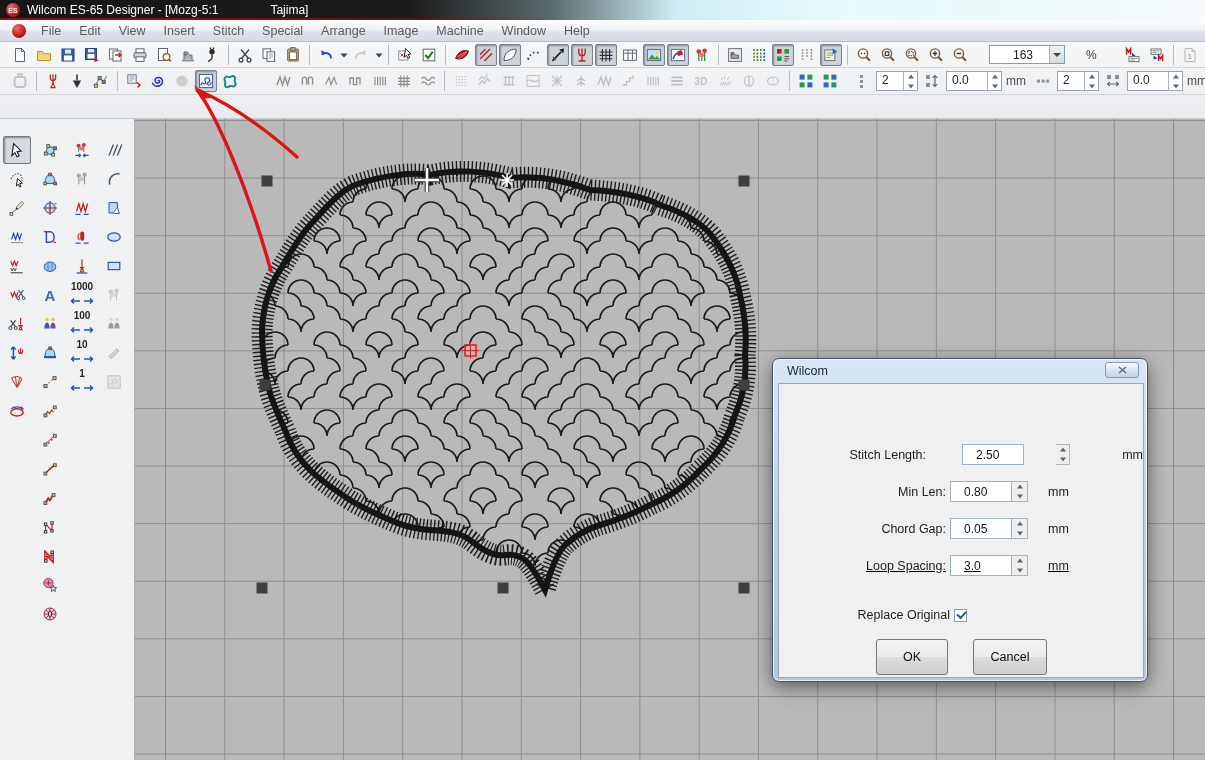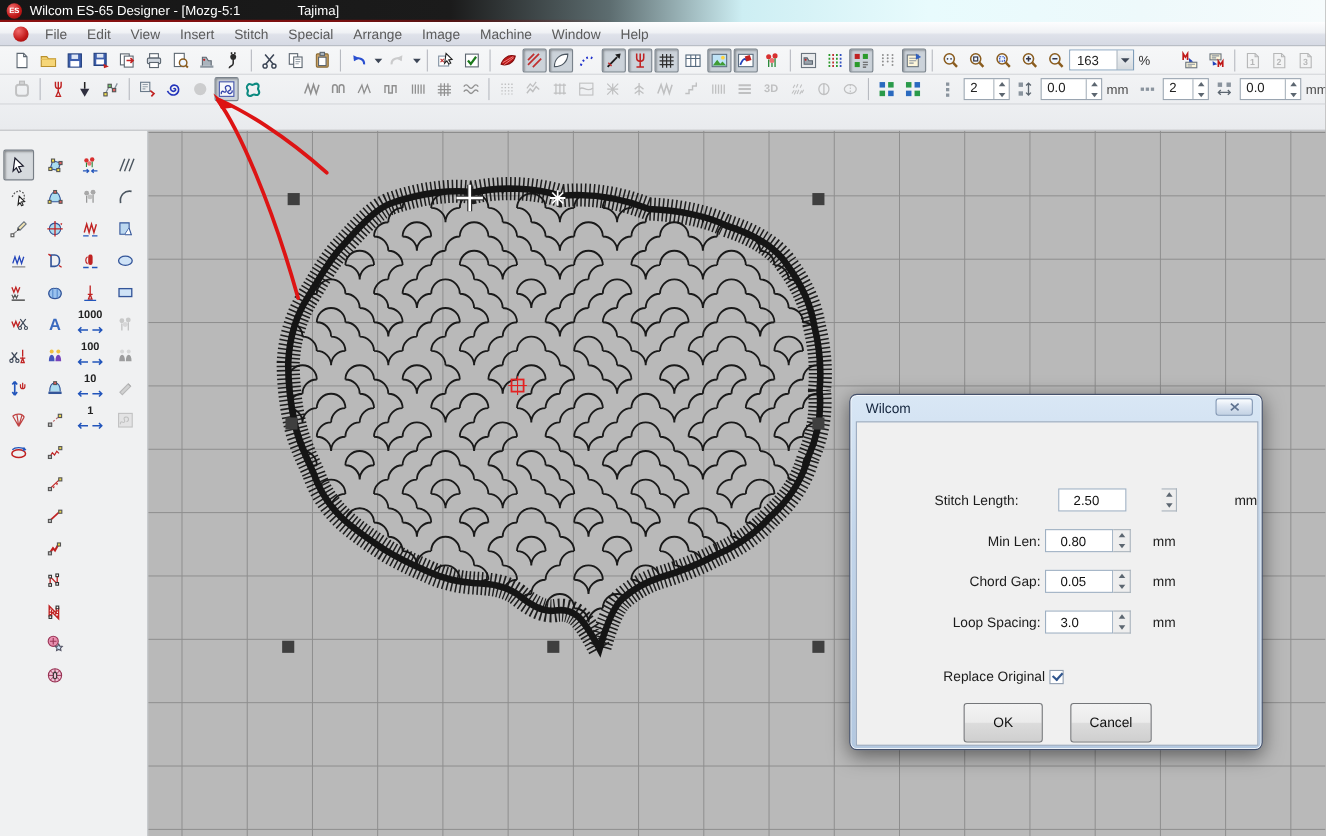--- a/index.html
+++ b/index.html
@@ -31,21 +31,21 @@
   .tb-row{display:flex;align-items:center;height:26px;padding-left:8px;white-space:nowrap;overflow:hidden;}
   #tb-row1{border-bottom:1px solid #d4d6da;height:26px;}
   #tb-row2{height:27px;border-bottom:1px solid #d4d6da;}
   .tb-btn{width:22px;height:22px;margin:0 1px;display:inline-flex;align-items:center;justify-content:center;
     border:1px solid transparent;border-radius:2px;flex:0 0 auto;}
   .tb-btn svg{display:block;}
   .tb-btn.pressed{background:#ccd3da;border-color:#7a838c;box-shadow:inset 1px 1px 2px rgba(0,0,0,.35);}
   .tb-btn.disabled{filter:grayscale(1) opacity(.5);}
   .tb-sep{width:1px;height:20px;background:#b7bac0;margin:0 4px;flex:0 0 auto;}
   .tb-dd{width:11px;height:22px;display:inline-flex;align-items:center;justify-content:center;flex:0 0 auto;}
-  .combo{display:inline-flex;align-items:center;height:19px;border:1px solid #7f9db9;background:#fff;margin:0 0;flex:0 0 auto;}
+  .combo{display:inline-flex;align-items:center;height:19px;border:1px solid #7f9db9;background:#fff;margin:0 17px;flex:0 0 auto;padding-left:17px;}
   .combo .val{width:42px;padding-left:6px;font-size:12px;color:#222;border:none;outline:none;height:17px;
     font-family:"Liberation Sans",sans-serif;}
   .combo .arrow{width:15px;height:17px;background:linear-gradient(180deg,#f2f4f6,#d5dade);
     border-left:1px solid #aab4bd;display:flex;align-items:center;justify-content:center;}
   .pct{font-size:12px;color:#333;margin:0 4px;}
   .spinfield{display:inline-flex;height:20px;margin:0 2px;border:1px solid #9aa5b1;background:#fff;flex:0 0 auto;}
   .spinfield .fv{padding:1px 3px 0 5px;font-size:12px;color:#222;min-width:26px;}
   .spinfield.wide .fv{min-width:40px;}
   .spin{width:14px;display:flex;flex-direction:column;border-left:1px solid #aab4bd;}
   .spin i{flex:1;display:block;background:linear-gradient(180deg,#f4f5f7,#dcе0e4);position:relative;}
@@ -1074,21 +1074,21 @@
         </div>
         <div class="dlg-row" style="top: 134px; left: 0px; width: 100%;">
           <div class="dlg-label">Chord Gap:</div>
           <input class="dlg-input" value="0.05" style="">
           <span class="spin dlg-spin" style="display: inline-flex; flex-direction: column; width: 16px; border-top: 1px solid rgb(170, 180, 189); border-right: 1px solid rgb(170, 180, 189); border-bottom: 1px solid rgb(170, 180, 189); border-image: initial; border-left: none; background: rgb(238, 238, 238);">
             <i class="up"></i>
             <i class="dn"></i>
           </span>
           <span class="dlg-unit">mm</span>
         </div>
-        <div class="dlg-row" style="top: 171px; left: 0px; width: 100%;">
+        <div class="dlg-row" style="top: 171px; left: 0px; width: 100%; text-decoration: underline;">
           <div class="dlg-label">Loop Spacing:</div>
           <input class="dlg-input" value="3.0" style="">
           <span class="spin dlg-spin" style="display: inline-flex; flex-direction: column; width: 16px; border-top: 1px solid rgb(170, 180, 189); border-right: 1px solid rgb(170, 180, 189); border-bottom: 1px solid rgb(170, 180, 189); border-image: initial; border-left: none; background: rgb(238, 238, 238);">
             <i class="up"></i>
             <i class="dn"></i>
           </span>
           <span class="dlg-unit">mm</span>
         </div>
       </div>
     <div id="chk-row">

